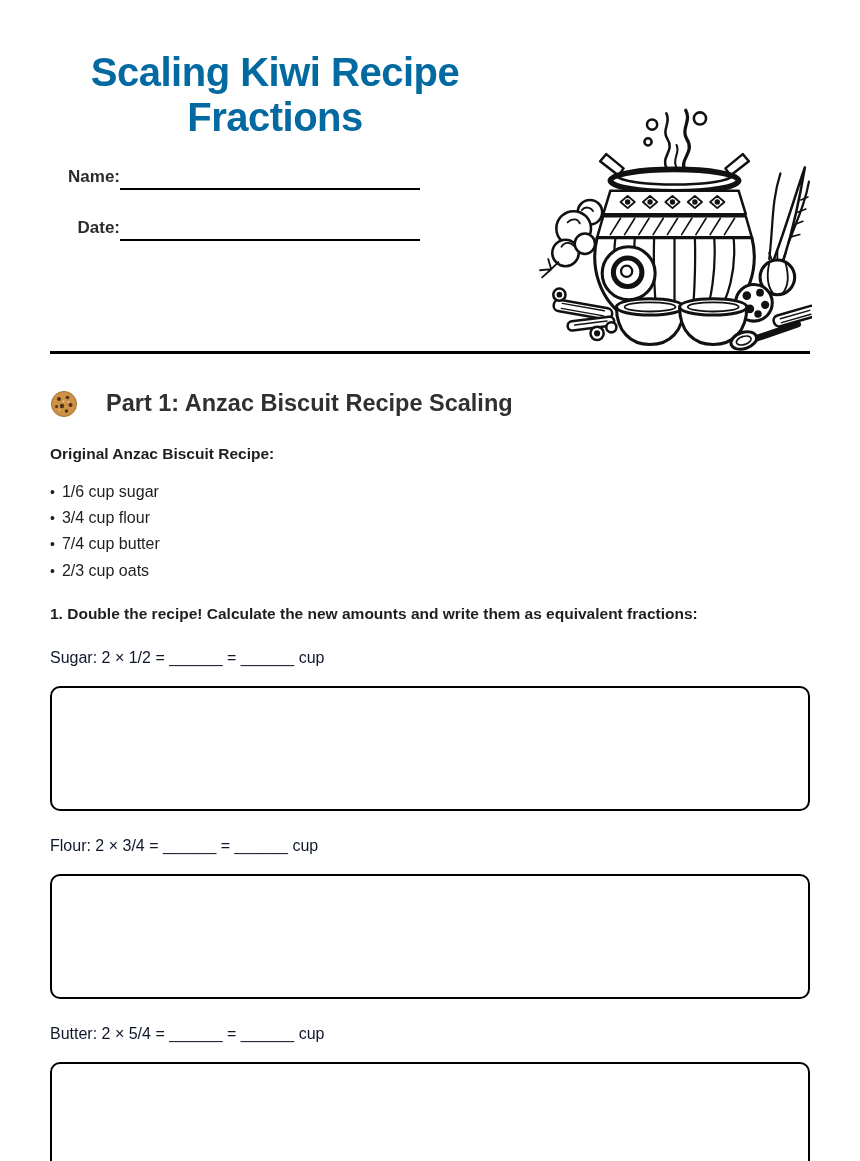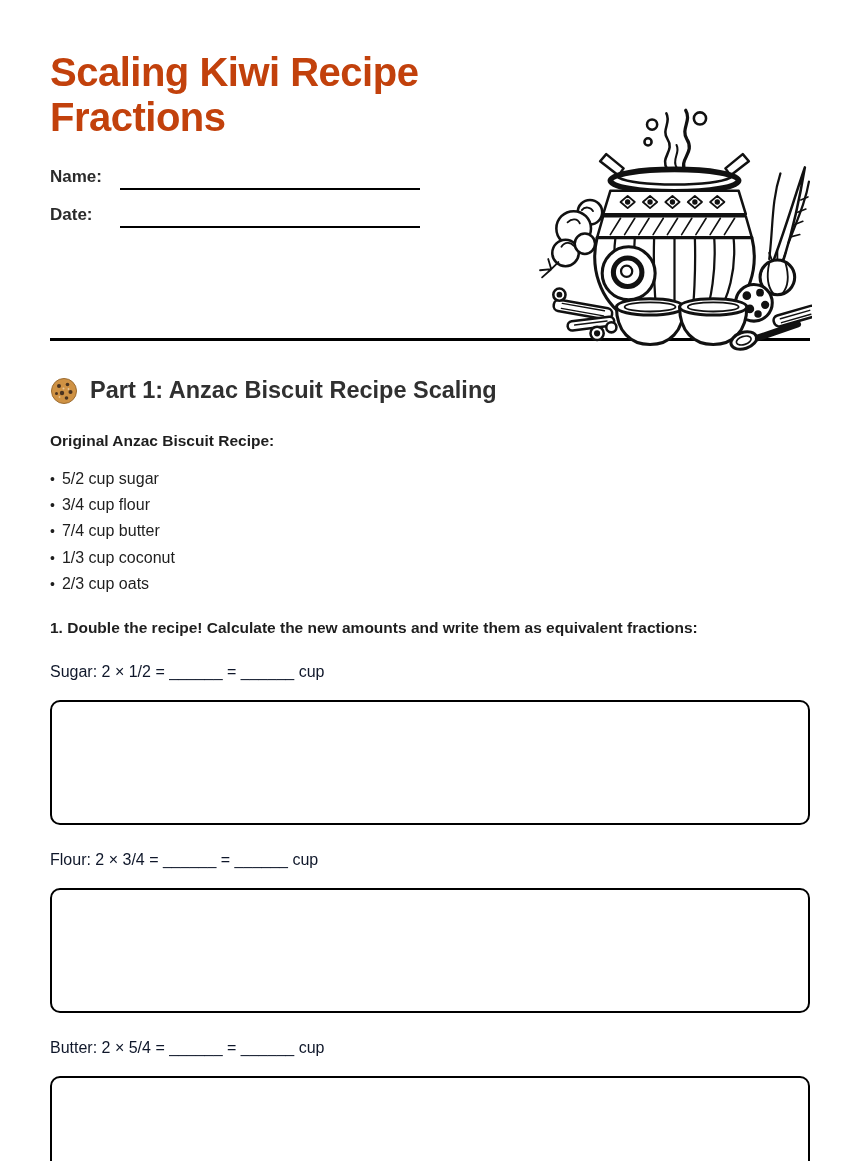--- a/index.html
+++ b/index.html
@@ -13,38 +13,39 @@
   }
   .page { position: relative; width: 860px; height: 1161px; padding: 0 50px; }
 
   
   .title {
     margin: 50px 0 0;
     width: 450px;
     font-size: 40px;
     line-height: 1.12;
     font-weight: 700;
-    color: #c2410c;
+    color: #0369a1;
     letter-spacing: -0.5px;
+    text-align: center;
   }
   .field-row { display: flex; align-items: flex-end; width: 370px; }
   .field-row.name { margin-top: 26px; }
-  .field-row.date { margin-top: 14px; }
-  .field-label { font-weight: 700; font-size: 17px; color: #2b2b2b; width: 70px; padding-bottom: 3px; }
+  .field-row.date { margin-top: 27px; }
+  .field-label { font-weight: 700; font-size: 17px; color: #2b2b2b; width: 70px; padding-bottom: 3px; text-align: right; }
   .field-line { flex: 1; height: 24px; border-bottom: 2.5px solid #000; font-size: 15px; padding: 0 4px; }
 
   .header-art { position: absolute; top: 58px; right: 48px; width: 275px; height: 245px; }
 
   
   .divider { border: none; border-top: 3.5px solid #000; margin: 110px 0 0; }
 
   
   .part-heading {
     margin: 36px 0 0;
-    display: flex; align-items: center; gap: 12px;
+    display: flex; align-items: center; gap: 28px;
     font-size: 23.5px; font-weight: 700; color: #303030;
   }
   .cookie-ic { display: inline-flex; width: 28px; height: 28px; flex: 0 0 auto; }
   .recipe-title { margin: 27px 0 0; font-size: 15.5px; font-weight: 700; color: #1e1e1e; }
   .ingredients { list-style: none; margin: 16px 0 0; padding: 0; font-size: 16px; color: #1e1e1e; }
   .ingredients li { line-height: 25.4px; }
   .ingredients .bullet { margin-right: 7px; font-size: 14px; }
   .instruction { margin: 21px 0 0; font-size: 15.5px; font-weight: 700; color: #1e1e1e; }
   .problem-label { margin: 26px 0 0; font-size: 16px; color: #0f172a; }
   .answer-box {
@@ -187,24 +188,23 @@
         <circle cx="18.5" cy="12" r="0.9" fill="#e8c79a"></circle>
         <circle cx="9.5" cy="20" r="0.9" fill="#e8c79a"></circle>
       </svg>
     </span>
     <span>Part 1: Anzac Biscuit Recipe Scaling</span>
   </h2>
 
   <p class="recipe-title">Original Anzac Biscuit Recipe:</p>
 
   <ul class="ingredients">
-    <li><span class="bullet">•</span><span>5/2 cup sugar</span></li>
+    <li><span class="bullet">•</span><span>1/6 cup sugar</span></li>
     <li><span class="bullet">•</span><span>3/4 cup flour</span></li>
     <li><span class="bullet">•</span><span>7/4 cup butter</span></li>
-    <li><span class="bullet">•</span><span>1/3 cup coconut</span></li>
     <li><span class="bullet">•</span><span>2/3 cup oats</span></li>
   </ul>
 
   <p class="instruction">1. Double the recipe! Calculate the new amounts and write them as equivalent fractions:</p>
 
   <p class="problem-label">Sugar: 2 × 1/2 = ______ = ______ cup</p>
   <div class="answer-box"></div>
 
   <p class="problem-label">Flour: 2 × 3/4 = ______ = ______ cup</p>
   <div class="answer-box"></div>

